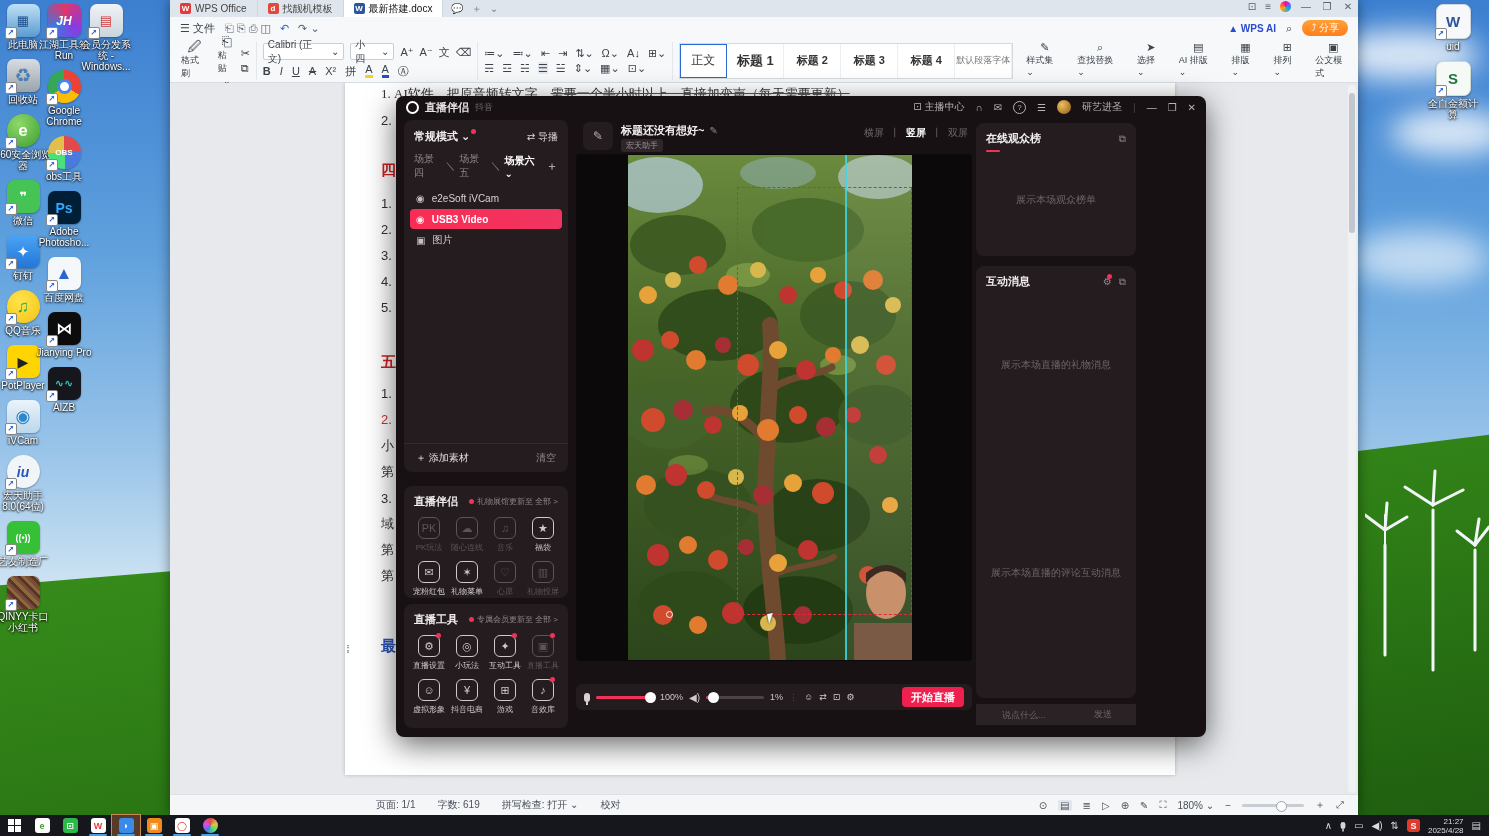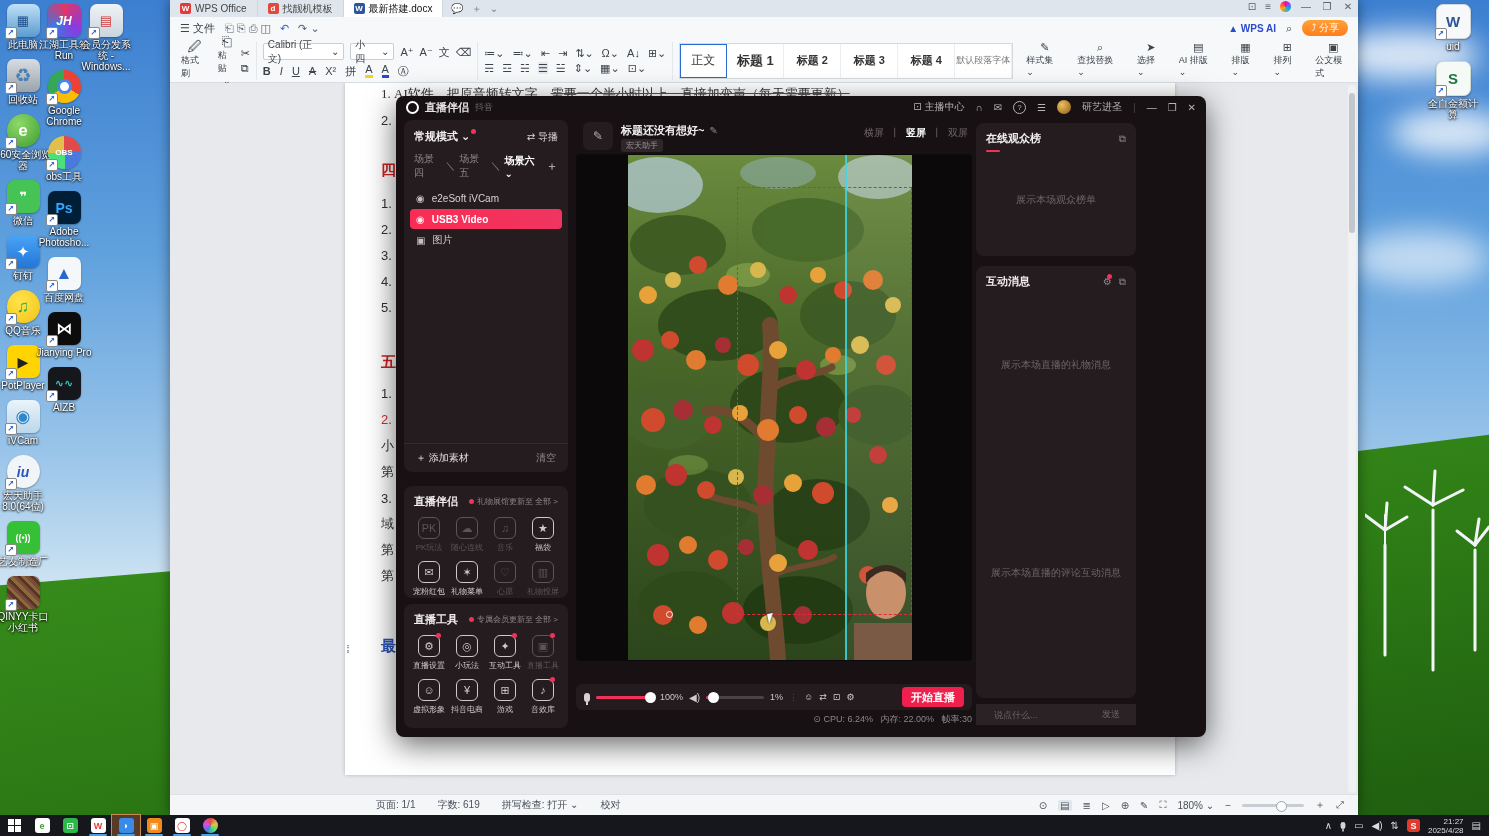--- a/index.html
+++ b/index.html
@@ -150,21 +150,21 @@
   .slider .knob{position:absolute;top:-4px;width:11px;height:11px;border-radius:50%;background:#fff}
   #startbtn{position:absolute;right:8px;top:3px;width:62px;height:20px;background:#f0204e;border-radius:4px;
        color:#fff;font-size:11px;font-weight:bold;display:flex;align-items:center;justify-content:center;cursor:pointer}
   #cstats{position:absolute;left:180px;top:617px;width:396px;text-align:right;font-size:9px;color:#8d8589}
   
   .rp-head{display:flex;align-items:center;padding:8px 10px 4px;font-size:11px;font-weight:bold;color:#f2eef0}
   .rp-head .hicons{margin-left:auto;display:flex;gap:7px;color:#8d8589;font-weight:normal;font-size:10px;position:relative}
   .redline{width:14px;height:2px;background:#f0325a;margin:0 0 0 10px;border-radius:1px}
   .emptytxt{position:absolute;left:0;right:0;text-align:center;font-size:10px;color:#6e6669}
   #chatinput{position:absolute;left:580px;top:608px;width:160px;height:21px;background:#2a2225;border-radius:0;
-       display:flex;align-items:center;padding:0 16px;box-sizing:border-box;gap:20px}
+       display:flex;align-items:center;padding:0 24px;box-sizing:border-box;gap:20px}
   #chatinput input{flex:1;background:transparent;border:none;outline:none;color:#cfc9cc;font-size:9px;min-width:0}
   #chatinput input::placeholder{color:#6e6669}
   #sendbtn{font-size:9px;color:#6e6669}
   
   #taskbar{position:absolute;left:0;bottom:0;width:1489px;height:21px;background:#15171c;z-index:50;
        display:flex;align-items:center;color:#cfd3da}
   .tapp{width:28px;height:21px;display:flex;align-items:center;justify-content:center;position:relative;cursor:pointer}
   .tapp.active{background:#b9723f66;outline:1px solid #c98a52}
   .tapp .runbar{position:absolute;left:5px;right:5px;bottom:0;height:2px;background:#4aa0e8;border-radius:1px}
   .tic{width:15px;height:15px;border-radius:3px;display:flex;align-items:center;justify-content:center;font-size:9px;font-weight:bold;color:#fff}
@@ -766,23 +766,20 @@
         <span class="knob" style="left:2px"></span>
       </span>
     <span>1%</span>
     <span style="color:#4a4246">⋮</span>
     <span>☺</span>
     <span>⇄</span>
     <span>⊡</span>
     <span>⚙</span>
     <span id="startbtn">开始直播</span>
   </div>
-  <div id="cstats">
-    ⊙ <span>CPU: 6.24%</span> &nbsp; <span>内存: 22.00%</span> &nbsp; <span>帧率:30</span>
-  </div>
 
   <div class="card" style="left:580px;top:27px;width:160px;height:133px">
     <div class="rp-head">
       <span>在线观众榜</span>
       <span class="hicons">
           <span>⧉</span>
         </span>
     </div>
     <div class="redline"></div>
     <div class="emptytxt" style="top:70px">展示本场观众榜单</div>

